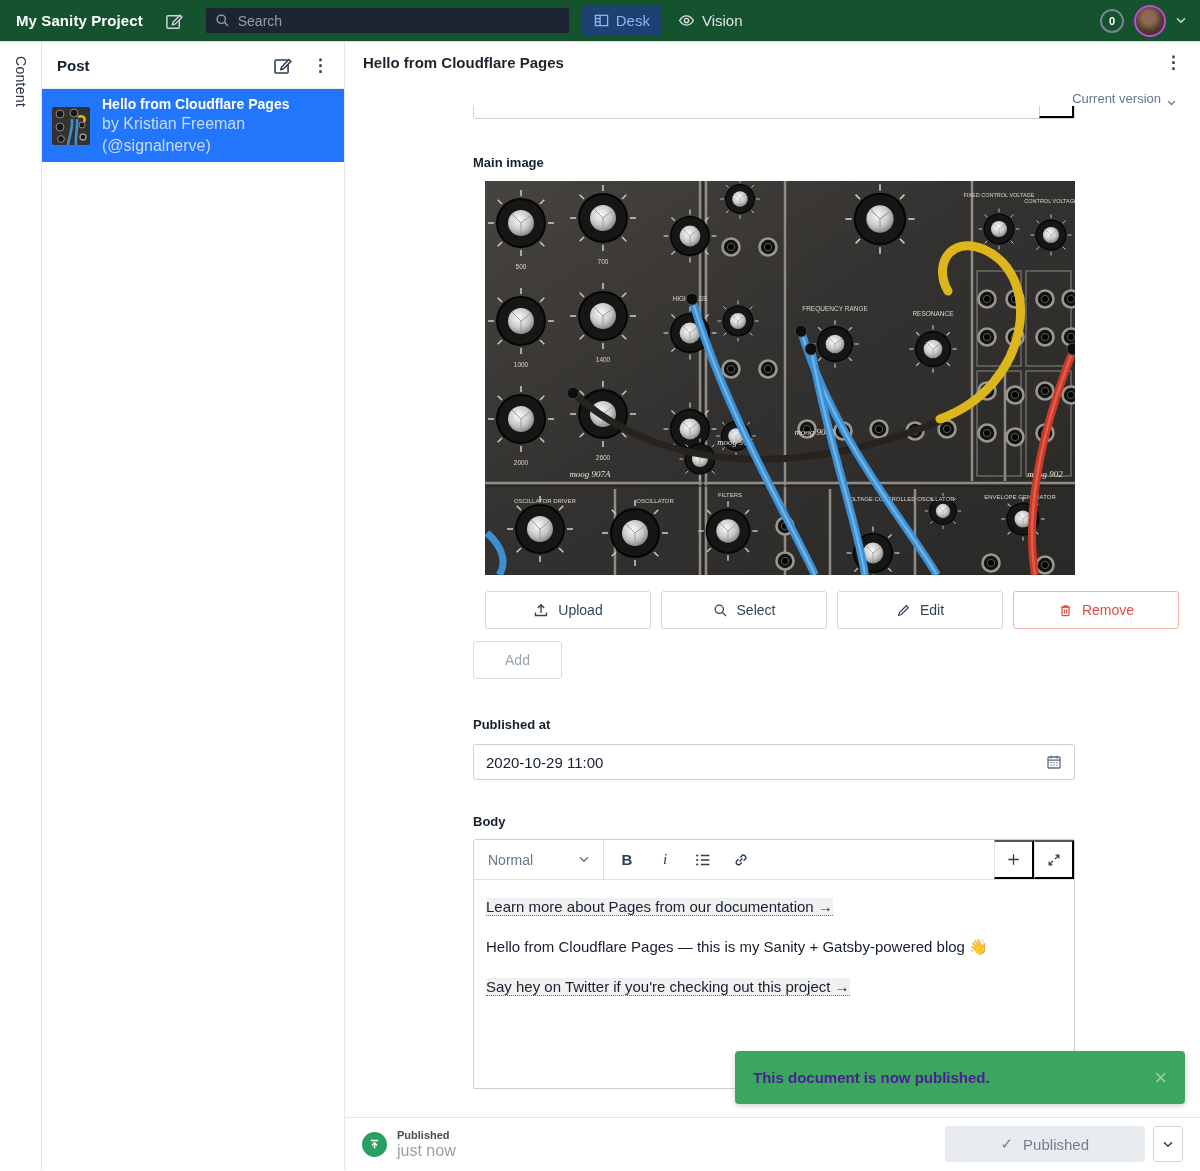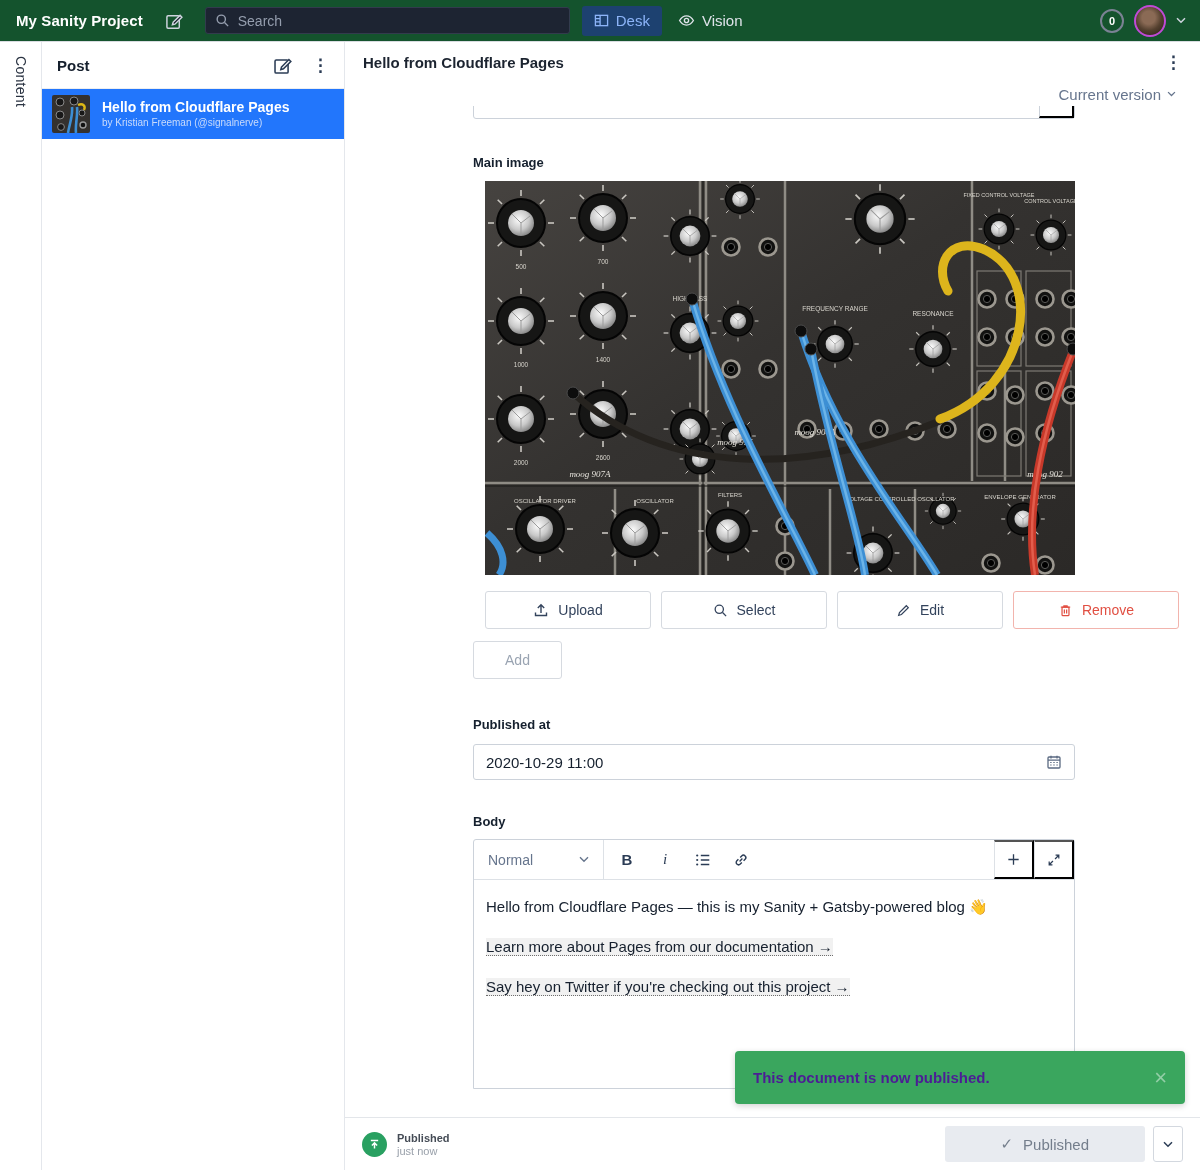--- a/index.html
+++ b/index.html
@@ -29,28 +29,28 @@
   .list-panel { width:303px; border-right:1px solid #e4e7ec; background:#fff; display:flex; flex-direction:column; }
   .list-header { height:47px; display:flex; align-items:center; padding:0 15px; border-bottom:1px solid #eceef1; }
   .list-title { font-size:15px; font-weight:bold; color:#16202e; }
   .list-header-icons { margin-left:auto; display:flex; align-items:center; gap:20px; }
   .icon-btn { background:none; border:none; cursor:pointer; display:flex; align-items:center; color:#2b3c55; }
   .kebab { font-size:17px; color:#2b3c55; line-height:1; font-weight:bold; }
   .list-item { display:flex; align-items:center; gap:12px; padding:6px 10px; min-height:50px; cursor:pointer; }
   .list-item.selected { background:#2276fc; }
   .thumb { width:38px; height:38px; flex:0 0 38px; border-radius:2px; overflow:hidden; }
   .list-item-title { font-size:14px; font-weight:600; color:#fff; line-height:1.3; }
-  .list-item-sub { font-size:10px; color:#c9dbfb; line-height:1.35; }
+  .list-item-sub { font-size:16px; color:#c9dbfb; line-height:1.35; }
 
   
   .main { flex:1; position:relative; background:#fff; overflow:hidden; }
   .doc-header { height:40px; display:flex; align-items:center; padding:0 18px; }
   .doc-title { font-size:15px; font-weight:600; color:#1c2430; }
   .doc-kebab { margin-left:auto; }
-  .version-row { height:24px; display:flex; align-items:center; justify-content:flex-end; padding-right:24px; gap:6px; color:#66758d; font-size:15px; cursor:pointer;margin-left:16px; }
+  .version-row { height:24px; display:flex; align-items:flex-end; justify-content:flex-end; padding-right:24px; gap:6px; color:#66758d; font-size:13px; cursor:pointer;margin-left:16px; }
 
   .doc-scroll { position:absolute; top:64px; left:0; right:0; bottom:0; overflow:hidden; }
   .doc-col { width:602px; margin-left:128px; }
 
   .partial-field { margin-top:-25px; height:38px; border:1px solid #ccd2da; border-radius:3px; display:flex; }
   .partial-field .pf-main { flex:1; }
   .partial-field .pf-btn { width:35px; border-left:1px solid #ccd2da; }
 
   .field-label { font-size:13px; font-weight:600; color:#15202e; }
   .inset { margin-left:12px; }
@@ -82,21 +82,21 @@
   
   .toast { position:absolute; right:15px; bottom:66px; width:450px; height:53px; background:#3aa65e; border-radius:4px; display:flex; align-items:center; padding:0 18px; z-index:8; box-shadow:0 2px 6px rgba(0,0,0,.18); }
   .toast-msg { color:#4c1d95; font-size:15px; font-weight:600; }
   .toast-close { margin-left:auto; background:none; border:none; color:rgba(255,255,255,.45); font-size:22px; cursor:pointer; line-height:1; }
 
   
   .doc-footer { position:absolute; left:0; right:0; bottom:0; height:53px; background:#fff; border-top:1px solid #e3e6ea; display:flex; align-items:center; padding:0 17px; z-index:5; }
   .pub-circle { width:25px; height:25px; border-radius:50%; background:#29a061; color:#fff; display:flex; align-items:center; justify-content:center; }
   .pub-meta { margin-left:10px; display:flex; flex-direction:column; gap:1px; }
   .pub-status { font-size:11px; font-weight:600; color:#454c56; }
-  .pub-time { font-size:11px; color:#99a0aa; }
+  .pub-time { font-size:16px; color:#99a0aa; }
   .footer-right { margin-left:auto; display:flex; align-items:center; gap:8px; }
   .published-btn { height:36px; padding:0 56px; background:#e8ebf0; border:none; border-radius:3px; color:#747e8c; font-size:15px; display:flex; align-items:center; gap:10px; cursor:default; font-family:"Liberation Sans",sans-serif; }
   .caret-btn { width:30px; height:36px; background:#fff; border:1px solid #d3d8df; border-radius:3px; display:flex; align-items:center; justify-content:center; color:#2b3c55; cursor:pointer; }
 
   svg.ic { display:block; }
 </style>
 </head>
 <body>
 
 <div class="navbar">
@@ -483,22 +483,22 @@
             </button>
             <button class="tb-cell">
               <span>
                 <svg class="ic" width="14" height="14" viewBox="0 0 16 16" fill="none" stroke="#2b3c55" stroke-width="1.4">
                     <path d="M9.8 2.5h3.7v3.7M13.2 2.8L9.2 6.8M6.2 13.5H2.5V9.8M2.8 13.2l4-4"></path>
                   </svg>
               </span>
             </button>
           </div>
           <div class="bt-content">
+            <p><span class="pt-link">Learn more about Pages from our documentation →</span></p>
             <p>Hello from Cloudflare Pages — this is my Sanity + Gatsby-powered blog 👋</p>
-            <p><span class="pt-link">Learn more about Pages from our documentation →</span></p>
             <p><span class="pt-link">Say hey on Twitter if you're checking out this project →</span></p>
           </div>
         </div>
 
       </div>
     </div>
 
     <div class="toast">
       <span class="toast-msg">This document is now published.</span>
       <button class="toast-close">×</button>

